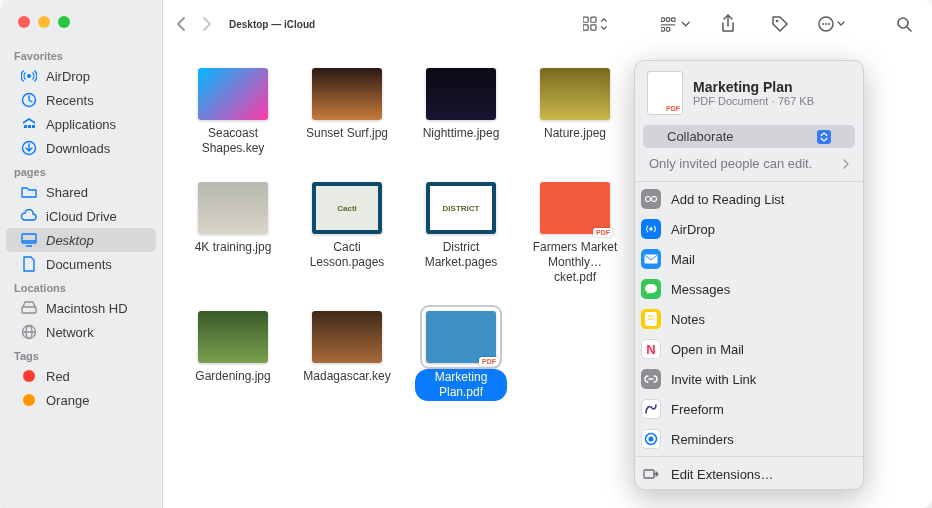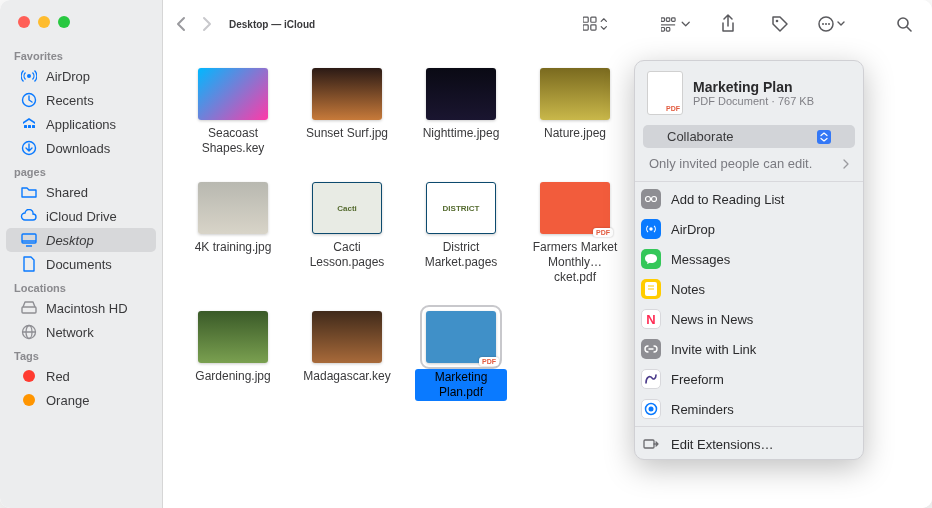--- a/index.html
+++ b/index.html
@@ -27,23 +27,23 @@
 .tb-btn{color:#5a5a5e;display:flex;align-items:center;justify-content:center;width:32px;height:26px;border-radius:5px;position:relative;}
 .tb-group{display:flex;align-items:center;gap:20px;}
 
 
 .main{position:absolute;left:163px;right:0;top:48px;bottom:0;background:#fff;padding:20px 24px;}
 .grid{display:flex;flex-wrap:wrap;gap:26px 22px;align-content:flex-start;width:480px;}
 .file{width:92px;display:flex;flex-direction:column;align-items:center;gap:6px;}
 .thumb{width:70px;height:52px;border-radius:3px;position:relative;box-shadow:0 1px 3px rgba(0,0,0,.2);}
 .file.sel .thumb{outline:2px solid #c8c8cc;outline-offset:4px;border-radius:3px;}
 .fname{font-size:12px;color:#3a3a3c;text-align:center;line-height:1.25;word-break:break-word;max-width:100px;}
-.file.sel .fname{background:#0a7aff;color:#000000;border-radius:3px;padding:1px 16px;}
+.file.sel .fname{background:#0a7aff;color:#fef9c3;border-radius:13px;padding:1px 16px;}
 .doc-badge{position:absolute;bottom:-3px;right:-3px;background:#fff;border-radius:3px;font-size:7px;font-weight:700;color:#e25b3f;padding:1px 3px;box-shadow:0 0 2px rgba(0,0,0,.3);}
-.doc-thumb{background:#fff;border:1px solid #0c4a6e;display:flex;align-items:center;justify-content:center;}
+.doc-thumb{background:#fff;border:4px solid #0c4a6e;display:flex;align-items:center;justify-content:center;}
 
 
 .panel{position:absolute;right:68px;top:60px;width:230px;background:#eceef0;border-radius:10px;box-shadow:0 8px 30px rgba(0,0,0,.25);border:1px solid #d0d0d4;font-size:13px;overflow:hidden;}
 .panel::before{content:"";position:absolute;top:-8px;right:76px;border:8px solid transparent;border-bottom-color:#eceef0;}
 .p-head{display:flex;gap:10px;padding:10px 12px;align-items:center;}
 .p-icon{width:36px;height:44px;background:#fff;border:1px solid #d0d0d0;border-radius:3px;position:relative;display:flex;align-items:flex-end;justify-content:flex-end;}
 .p-title{font-weight:700;font-size:14px;color:#2a2a2c;}
 .p-sub{font-size:11px;color:#808086;}
 .collab-row{margin:0 8px 4px;background:#d2d4d8;border-radius:5px;padding:4px 24px;display:flex;align-items:center;justify-content:space-between;color:#3a3a3c;}
 .chev-upd{width:14px;height:14px;background:#3478f6;border-radius:3px;display:flex;align-items:center;justify-content:center;}
@@ -339,20 +339,29 @@
       <div class="p-item">
         <span class="p-ico" style="background: rgb(10, 122, 255);">
           <svg width="14" height="14" viewBox="0 0 16 16">
             <circle cx="8" cy="8" r="2" fill="#fff"></circle>
             <path d="M4.5 11.5 A5 5 0 0 1 4.5 4.5 M11.5 4.5 A5 5 0 0 1 11.5 11.5" stroke="#fff" stroke-width="1.3" fill="none"></path>
           </svg>
         </span>
         <span>AirDrop</span>
       </div>
       <div class="p-item">
+        <span class="p-ico" style="background: rgb(31, 143, 255);">
+          <svg width="14" height="10" viewBox="0 0 14 10">
+            <rect x="0.5" y="0.5" width="13" height="9" rx="1" fill="#fff"></rect>
+            <path d="M0.5 1 L7 6 L13.5 1" stroke="#1f8fff" stroke-width="1" fill="none"></path>
+          </svg>
+        </span>
+        <span>Mail</span>
+      </div>
+      <div class="p-item">
         <span class="p-ico" style="background: rgb(52, 199, 89);">
           <svg width="14" height="12" viewBox="0 0 14 12">
             <path d="M7 1 C3 1 1 3 1 5.5 C1 7 2 8.5 3.5 9 L3 11 L6 9.8 C6.3 9.9 6.7 10 7 10 C11 10 13 8 13 5.5 C13 3 11 1 7 1 Z" fill="#fff"></path>
           </svg>
         </span>
         <span>Messages</span>
       </div>
       <div class="p-item">
         <span class="p-ico" style="background: rgb(255, 204, 0);">
           <svg width="12" height="14" viewBox="0 0 12 14">
@@ -360,21 +369,21 @@
             <line x1="3" y1="4" x2="9" y2="4" stroke="#ffcc00" stroke-width="1"></line>
             <line x1="3" y1="7" x2="9" y2="7" stroke="#ffcc00" stroke-width="1"></line>
           </svg>
         </span>
         <span>Notes</span>
       </div>
       <div class="p-item">
         <span class="p-ico" style="background: rgb(255, 255, 255); color: rgb(255, 45, 85); border: 1px solid rgb(216, 216, 220);">
           <span style="font-weight:900;font-size:13px">N</span>
         </span>
-        <span>News in News</span>
+        <span>Open in Mail</span>
       </div>
       <div class="p-item">
         <span class="p-ico" style="background: rgb(142, 142, 147);">
           <svg width="14" height="8" viewBox="0 0 14 8">
             <path d="M5 4 L9 4 M4 1 A3 3 0 0 0 4 7 M10 1 A3 3 0 0 1 10 7" stroke="#fff" stroke-width="1.4" fill="none" stroke-linecap="round"></path>
           </svg>
         </span>
         <span>Invite with Link</span>
       </div>
       <div class="p-item">

